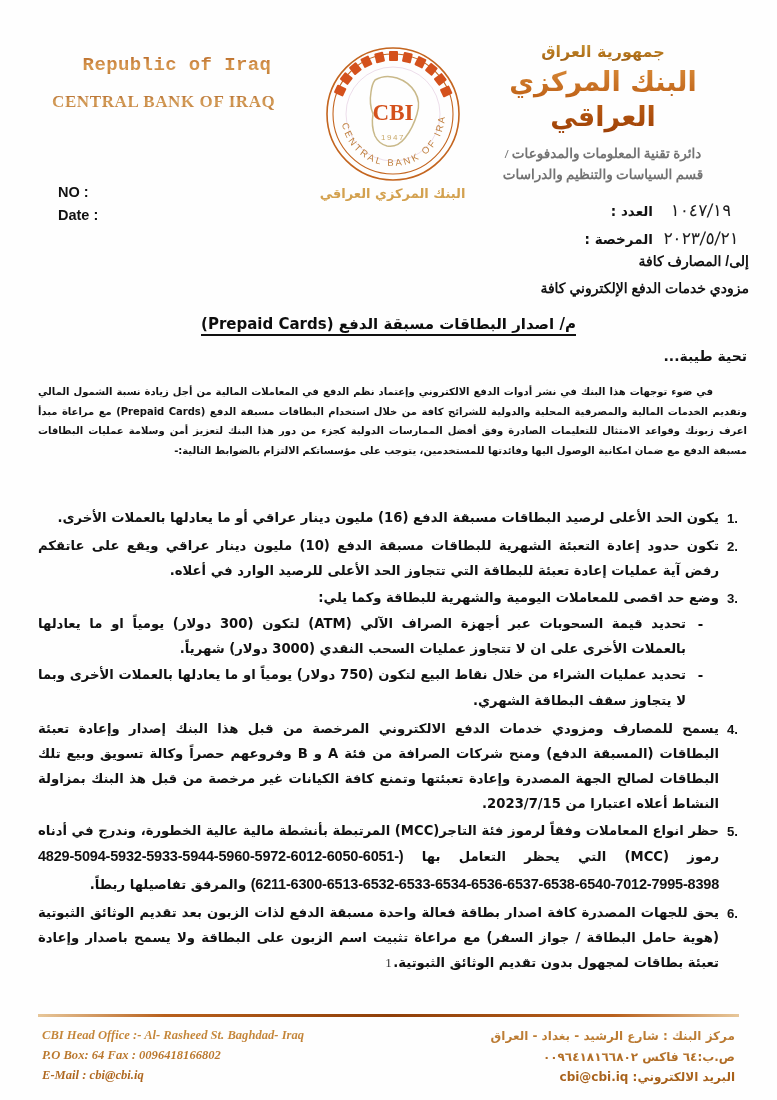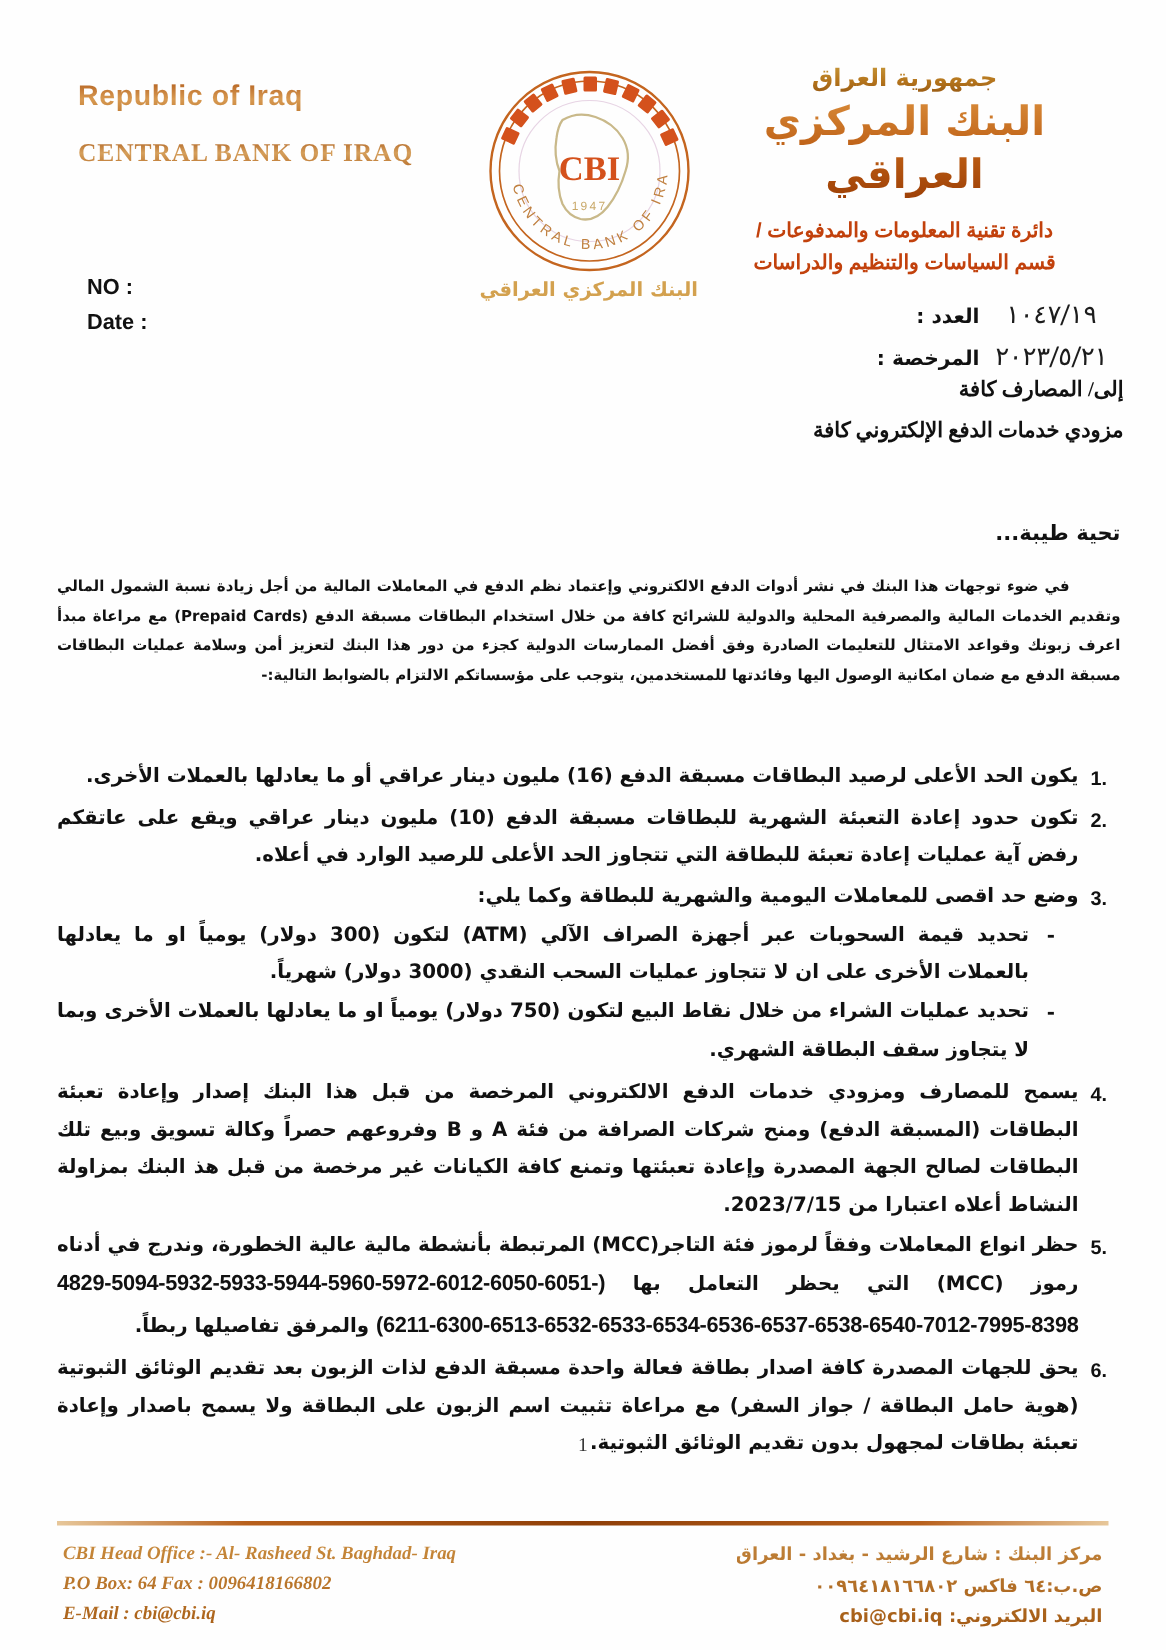--- a/index.html
+++ b/index.html
@@ -34,30 +34,31 @@
   }
 
   .header-left {
     position: absolute;
     left: 52px;
     top: 16px;
     width: 250px;
     text-align: left;
   }
   .hl-line1 {
-    font-family: Liberation Sans, sans-serif;
+    font-family: Liberation Mono, monospace;
     font-size: 19px;
     font-weight: 700;
     letter-spacing: .4px;
     color: #c4762c;
     background: linear-gradient(180deg,#b3601f 0%, #d89a52 55%, #c07c33 100%);
     -webkit-background-clip: text;
     background-clip: text;
     -webkit-text-fill-color: transparent;
     white-space: nowrap;
+    text-align: center;
   }
   .hl-line2 {
     margin-top: 16px;
     font-family: "Liberation Serif", serif;
     font-size: 17px;
     font-weight: 700;
     letter-spacing: .6px;
     color: #c4762c;
     background: linear-gradient(180deg,#a85a1c 0%, #d6a05c 50%, #b8702c 100%);
     -webkit-background-clip: text;
@@ -114,24 +115,24 @@
     background: linear-gradient(180deg,#d98c3a 0%, #bb5c13 55%, #9c3f06 100%);
     -webkit-background-clip: text;
     background-clip: text;
     -webkit-text-fill-color: transparent;
     line-height: 1.3;
     letter-spacing: 1px;
     margin-top: 2px;
   }
   .ar-dept {
     margin-top: 10px;
-    font-family: Liberation Sans, sans-serif;
+    font-family: Liberation Serif, serif;
     font-size: 13.5px;
     font-weight: 700;
-    color: #c2410c;
+    color: #737373;
     line-height: 1.55;
   }
 
   
   .nodate {
     position: absolute;
     left: 58px;
     top: 181px;
     font-family: "Liberation Sans", sans-serif;
     font-size: 14.5px;
@@ -165,21 +166,21 @@
     transform: skewX(-4deg);
   }
 
   
   .addressees {
     position: absolute;
     right: 28px;
     top: 248px;
     direction: rtl;
     text-align: right;
-    font-family: Liberation Serif, serif;
+    font-family: Liberation Sans, sans-serif;
     font-size: 14px;
     font-weight: 700;
     color: #111;
     line-height: 1.9;
   }
 
   
   .subject {
     position: absolute;
     left: 0; right: 0;
@@ -400,20 +401,23 @@
     <div class="row">
       <span class="val">٢٠٢٣/٥/٢١</span><span class="lbl">المرخصة :</span>
     </div>
   </div>
 
   <div class="addressees">
     <div>إلى/ المصارف كافة</div>
     <div>مزودي خدمات الدفع الإلكتروني كافة</div>
   </div>
 
+  <div class="subject">
+    <span>م/ اصدار البطاقات مسبقة الدفع (Prepaid Cards)</span>
+  </div>
 
   <div class="greeting">تحية طيبة...</div>
 
   <div class="body-block">
     <p>في ضوء توجهات هذا البنك في نشر أدوات الدفع الالكتروني وإعتماد نظم الدفع في المعاملات المالية من أجل زيادة نسبة الشمول المالي وتقديم الخدمات المالية والمصرفية المحلية والدولية للشرائح كافة من خلال استخدام البطاقات مسبقة الدفع (Prepaid Cards) مع مراعاة مبدأ اعرف زبونك وقواعد الامتثال للتعليمات الصادرة وفق أفضل الممارسات الدولية كجزء من دور هذا البنك لتعزيز أمن وسلامة عمليات البطاقات مسبقة الدفع مع ضمان امكانية الوصول اليها وفائدتها للمستخدمين، يتوجب على مؤسساتكم الالتزام بالضوابط التالية:-</p>
   </div>
 
   <div class="clauses">
 
     <div class="clause">

